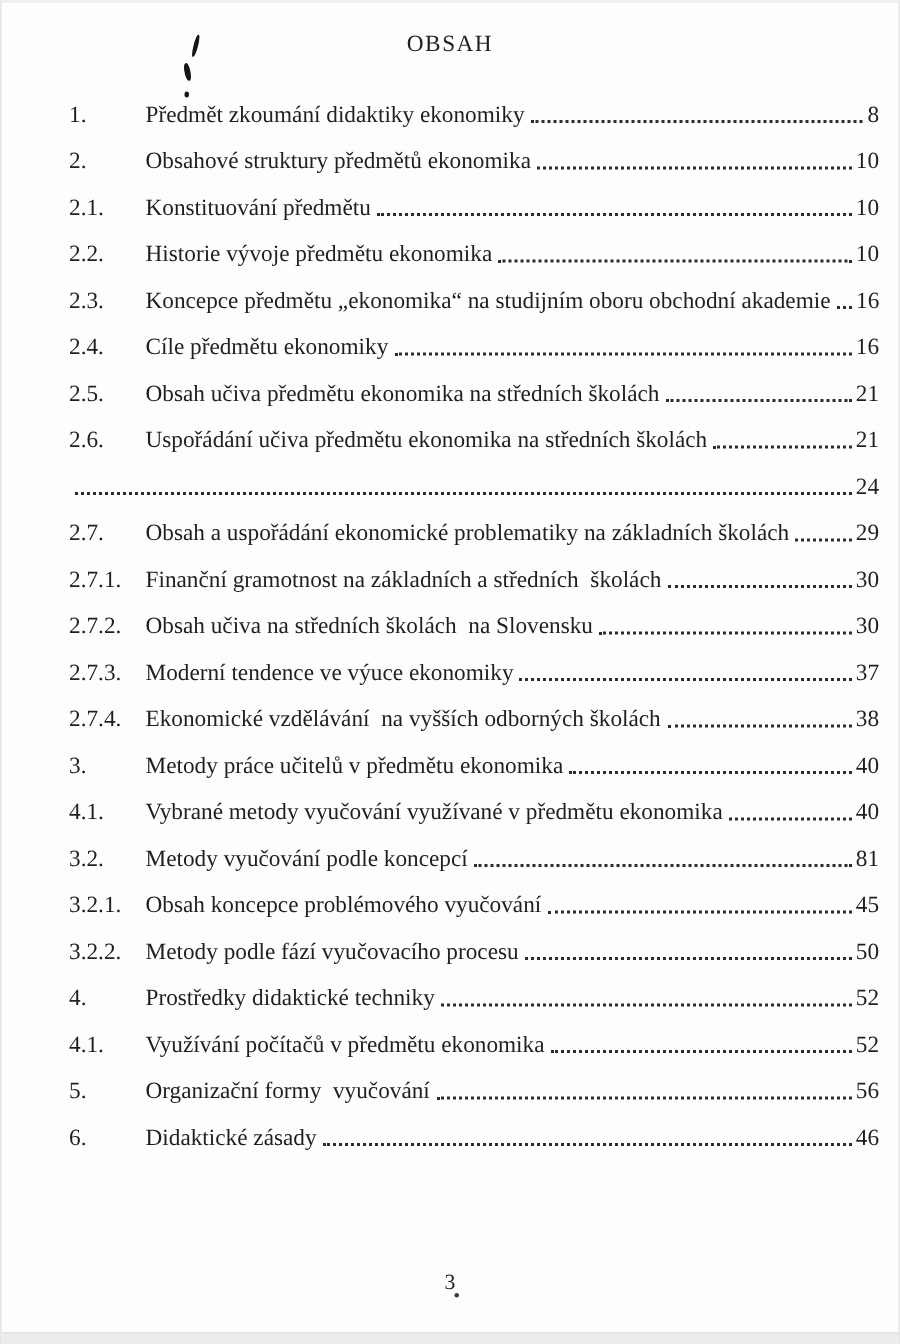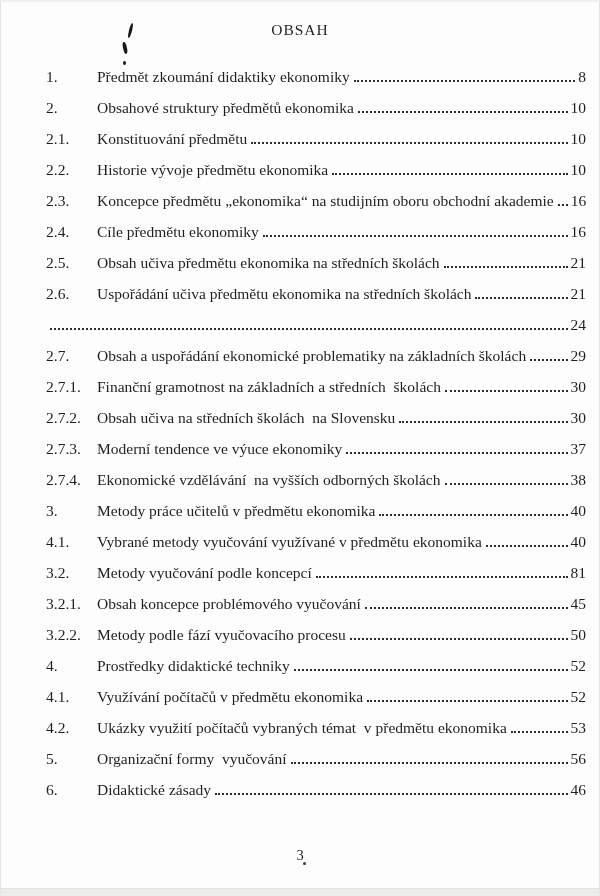--- a/index.html
+++ b/index.html
@@ -230,26 +230,20 @@
         <span class="leader"></span>
         <span class="pg">52</span>
       </div>
       <div class="row">
         <span class="num">4.1.</span>
         <span class="txt">Využívání počítačů v předmětu ekonomika</span>
         <span class="leader"></span>
         <span class="pg">52</span>
       </div>
       <div class="row">
-        <span class="num">4.2.</span>
-        <span class="txt">Ukázky využití počítačů vybraných témat  v předmětu ekonomika</span>
-        <span class="leader"></span>
-        <span class="pg">53</span>
-      </div>
-      <div class="row">
         <span class="num">5.</span>
         <span class="txt">Organizační formy  vyučování</span>
         <span class="leader"></span>
         <span class="pg">56</span>
       </div>
       <div class="row">
         <span class="num">6.</span>
         <span class="txt">Didaktické zásady</span>
         <span class="leader"></span>
         <span class="pg">46</span>

